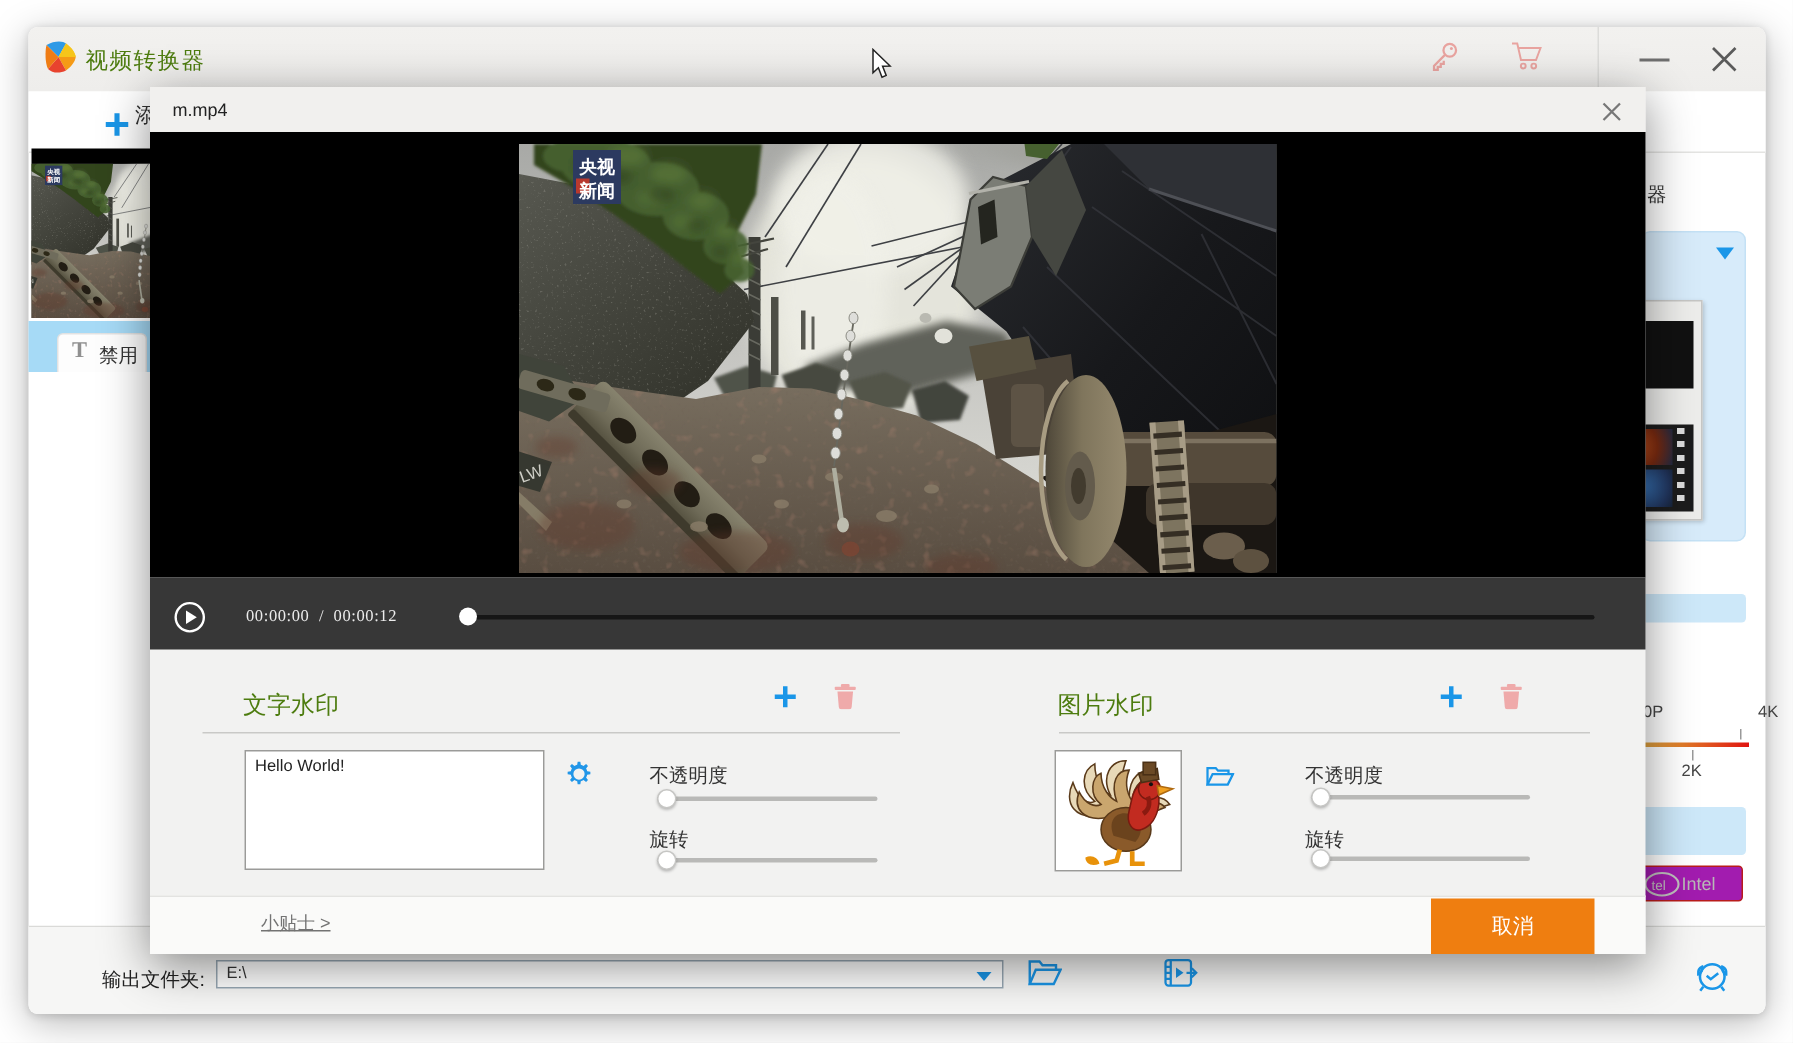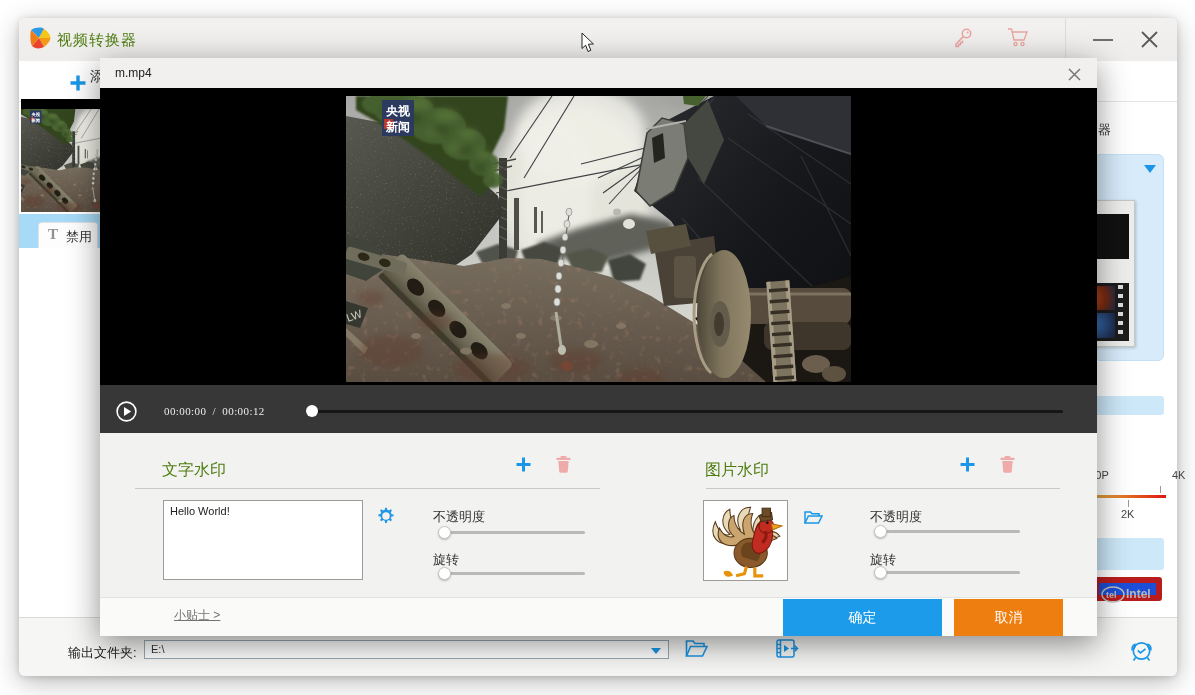--- a/index.html
+++ b/index.html
@@ -26,21 +26,21 @@
 #rp-arrow{position:absolute;left:1125px;top:147px;width:0;height:0;border-left:6px solid transparent;border-right:6px solid transparent;border-top:8px solid #1a96e8;}
 #rp-card{position:absolute;left:1041px;top:182px;width:73px;height:145px;background:#ededeb;border:1px solid #c6c6c4;box-shadow:1px 1px 3px rgba(0,0,0,.2);}
 #rp-band2{position:absolute;left:1075px;top:378px;width:70px;height:19px;background:#cde8f9;border-radius:3px;}
 #rp-1080{position:absolute;left:1058px;top:451px;font-size:11px;color:#444;}
 #rp-4k{position:absolute;left:1132px;top:451px;font-size:11px;color:#444;margin-left:21px;}
 #rp-grad{position:absolute;left:1066px;top:477px;width:81px;height:3px;background:linear-gradient(90deg,#ddb44a,#e07b28 45%,#e01410);}
 #rp-t1{position:absolute;left:1141px;top:468px;width:1px;height:7px;background:#999;}
 #rp-t2{position:absolute;left:1109px;top:482px;width:1px;height:7px;background:#999;}
 #rp-2k{position:absolute;left:1102px;top:490px;font-size:11px;color:#444;}
 #rp-band3{position:absolute;left:1075px;top:520px;width:70px;height:32px;background:#cde8f9;border-radius:3px;}
-#rp-intel{position:absolute;left:1074px;top:559px;width:69px;height:24px;background:#1d4ed8;border:6px solid #b91c1c;border-radius:3px;box-sizing:border-box;font-weight:bold;}
+#rp-intel{position:absolute;left:1074px;top:559px;width:69px;height:24px;background:#a21caf;border:1px solid #b91c1c;border-radius:3px;box-sizing:border-box;}
 #rp-intel .itx{position:absolute;left:27px;top:4px;font-size:12px;color:#b8b8b6;}
 #modal{position:absolute;left:81px;top:40px;width:997px;height:578px;background:#f2f2f1;box-shadow:0 8px 30px rgba(0,0,0,.45);}
 #mhead{position:absolute;left:0;top:0;width:997px;height:30px;background:#f1f0ee;}
 #mtitle{position:absolute;left:15px;top:8px;font-size:12px;color:#222;}
 #mvideo{position:absolute;left:0;top:30px;width:997px;height:297px;background:#000;}
 #mplayer{position:absolute;left:0;top:327px;width:997px;height:48px;background:#373737;}
 #mtime{position:absolute;left:64px;top:347px;font-size:11px;color:#ececec;letter-spacing:.4px;font-family:Liberation Serif, serif;}
 #mtrack{position:absolute;left:206px;top:352px;width:757px;height:3px;background:#161616;border-radius:2px;}
 #mthumbdot{position:absolute;left:206px;top:347px;width:12px;height:12px;background:#fff;border-radius:50%;}
 #mbody{position:absolute;left:0;top:0;width:997px;height:578px;pointer-events:none;}
@@ -443,19 +443,18 @@
  </svg>
  <div class="sldlab" style="left:770px;top:450px">不透明度</div>
  <div class="track" style="left:774px;top:472px;width:146px"></div>
  <div class="thumbc" style="left:774px;top:467px"></div>
  <div class="sldlab" style="left:770px;top:493px">旋转</div>
  <div class="track" style="left:774px;top:513px;width:146px"></div>
  <div class="thumbc" style="left:774px;top:508px"></div>
 </div>
 <div id="mfoot"></div>
 <div id="tips">小贴士 &gt;</div>
-<div id="okbtn">确定</div>
 <div id="cancelbtn">取消</div>
 </div>
 <svg id="cursor" width="14" height="21" viewBox="0 0 14 21" style="left:562px;top:14px">
  <path d="M1,1 L1,16.5 L4.6,13.2 L7,19.5 L9.8,18.3 L7.4,12.2 L12.4,12 Z" fill="#fff" stroke="#222" stroke-width="1"></path>
 </svg>
 </div>
 
 </body></html>

